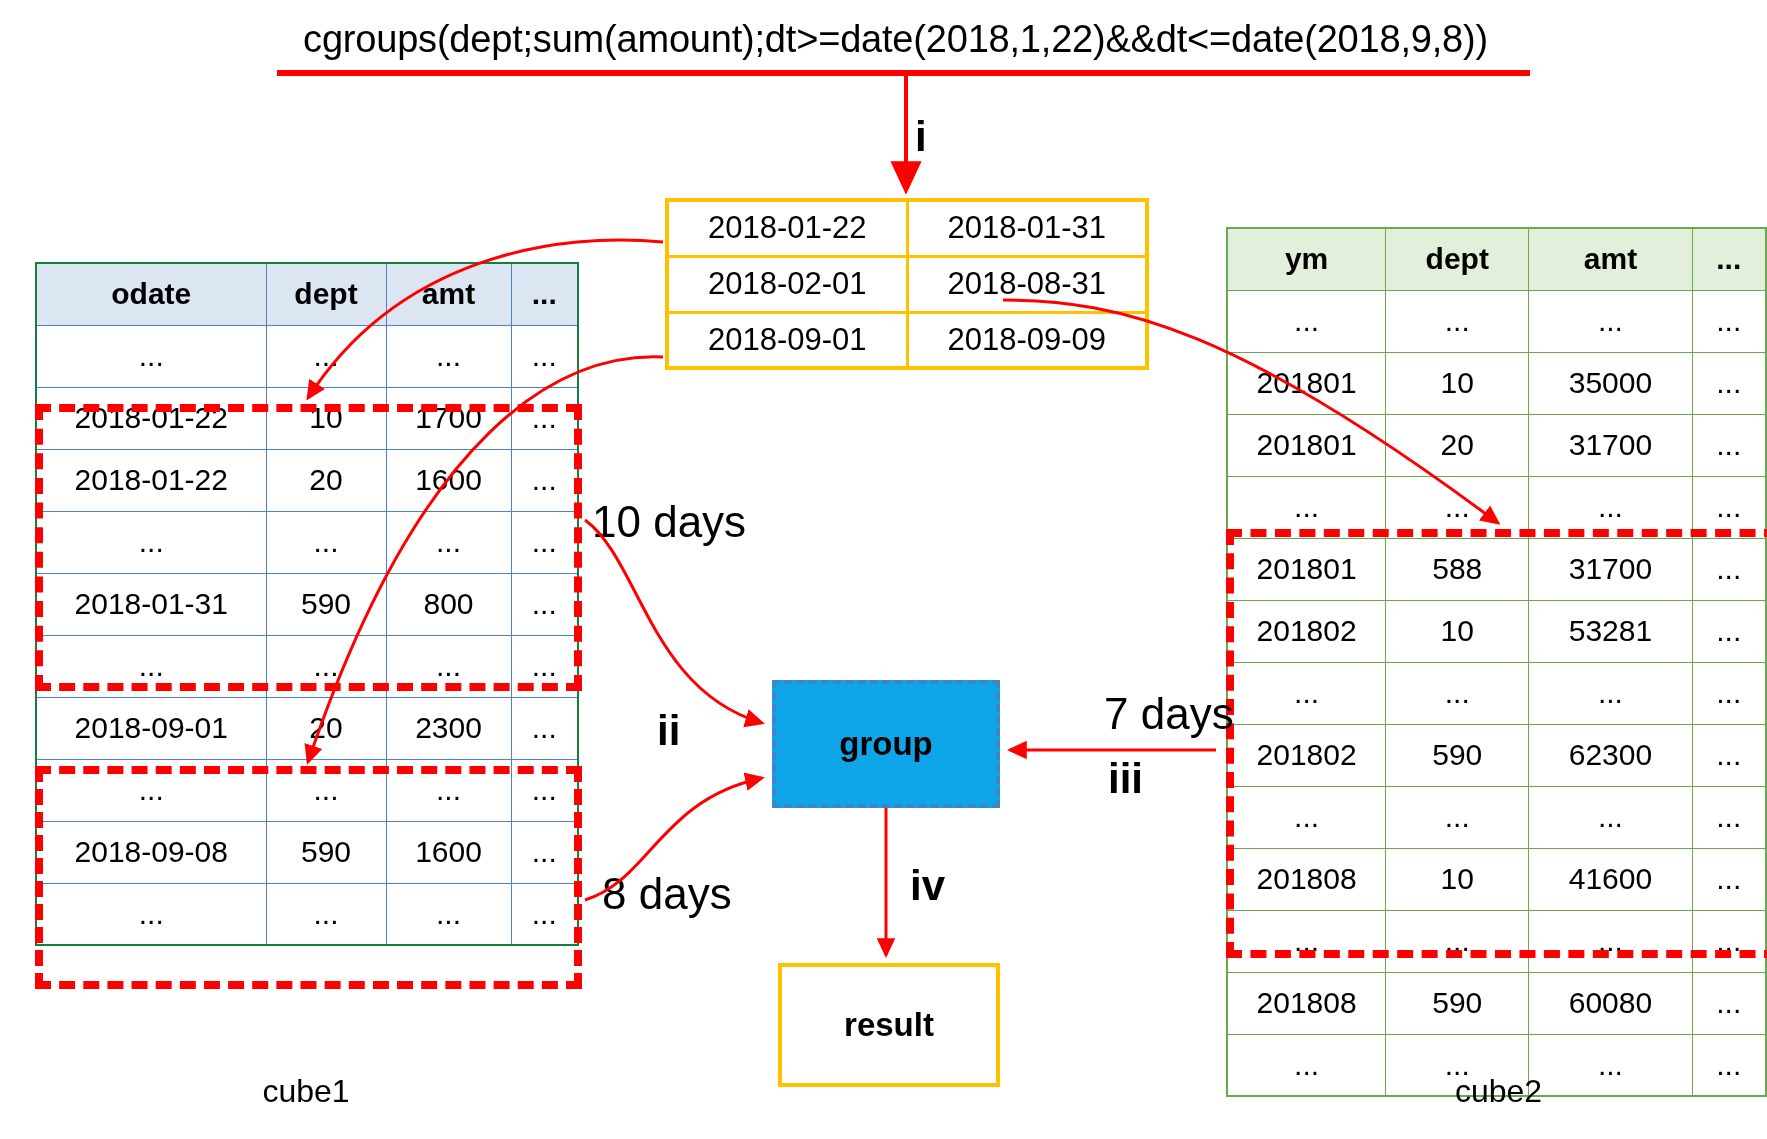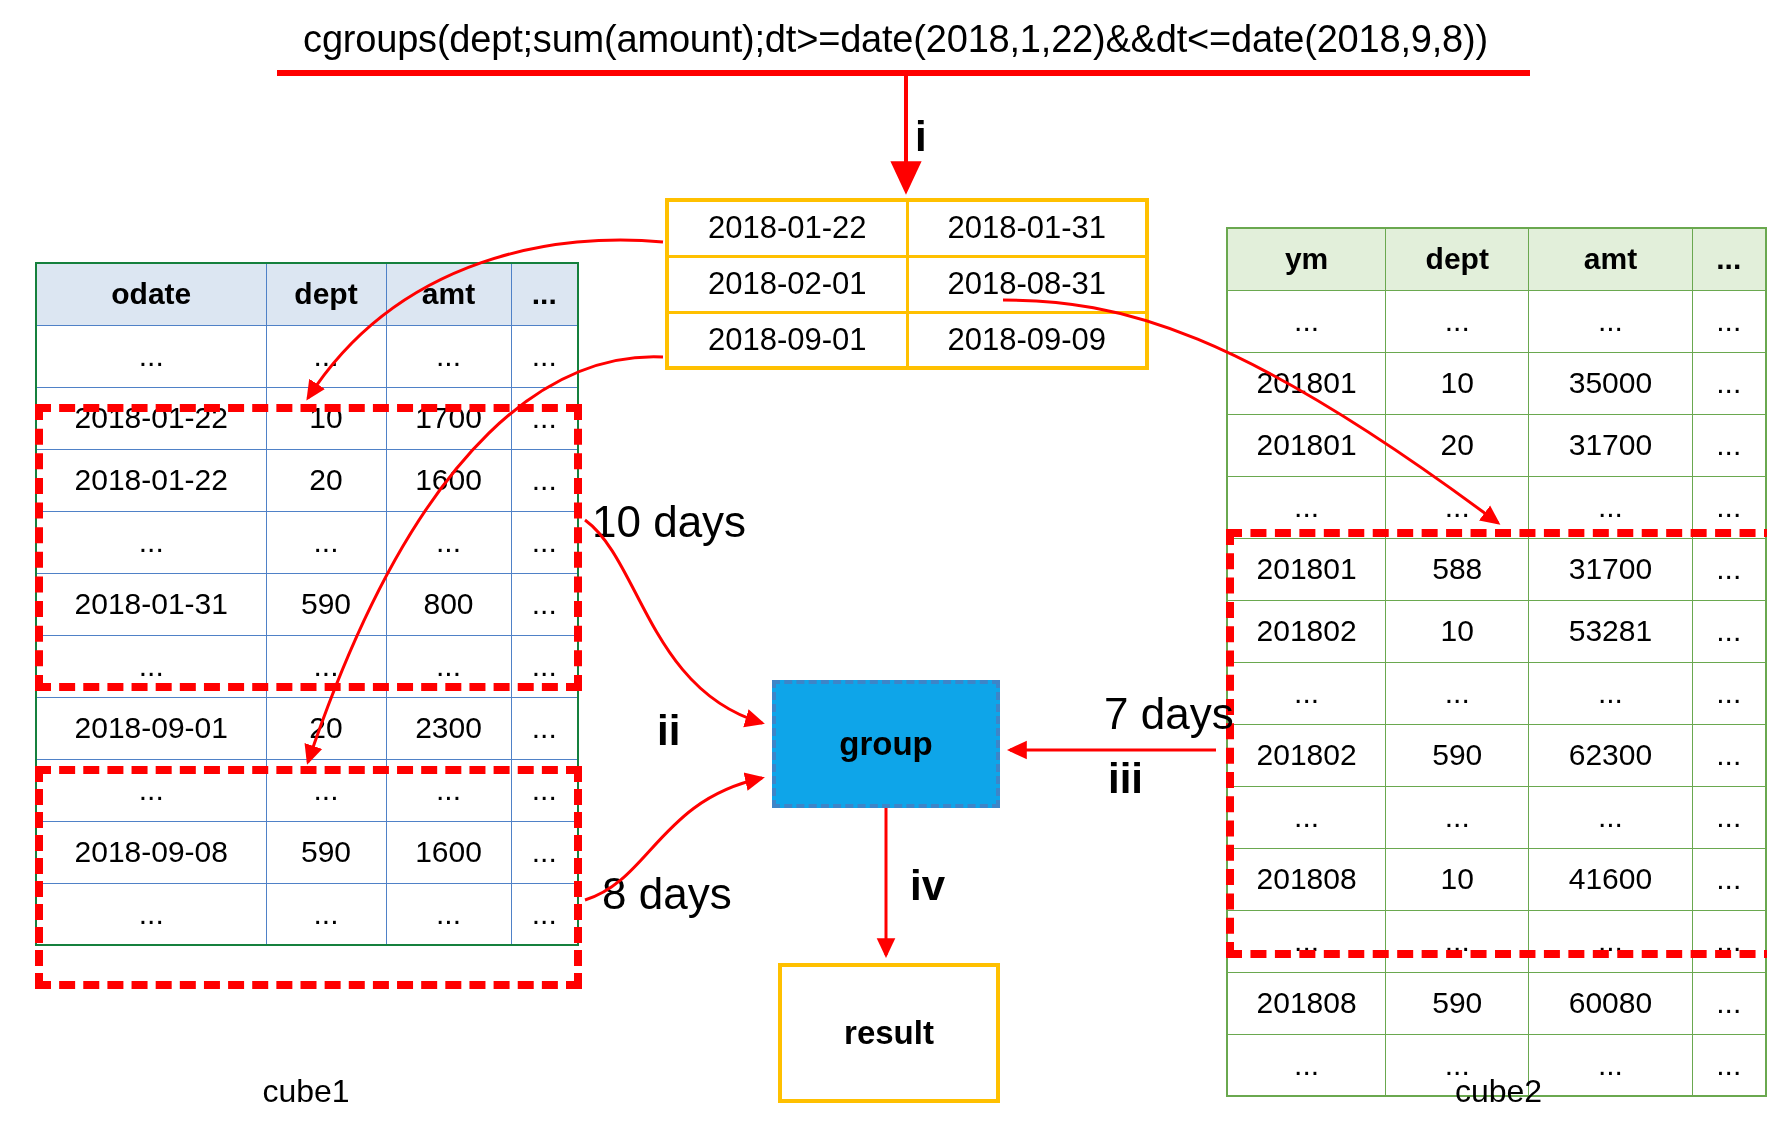--- a/index.html
+++ b/index.html
@@ -71,21 +71,21 @@
 
   
   #group-box{
     position:absolute;left:772px;top:680px;width:228px;height:128px;
     border:4px dashed #3d85c8;
     box-sizing:border-box;
     display:flex;align-items:center;justify-content:center;
     font-size:33px;font-weight:bold;color:#000;background:#0ea5e9;
   }
   #result-box{
-    position:absolute;left:778px;top:963px;width:222px;height:140px;
+    position:absolute;left:778px;top:963px;width:222px;height:124px;
     border:4px solid #ffc000;
     box-sizing:border-box;
     display:flex;align-items:center;justify-content:center;
     font-size:33px;font-weight:bold;color:#000;background:#fff;
   }
 
   
   .ann{position:absolute;font-size:44px;color:#000;white-space:nowrap;}
   .rn{position:absolute;font-size:42px;font-weight:bold;color:#000;}
 

